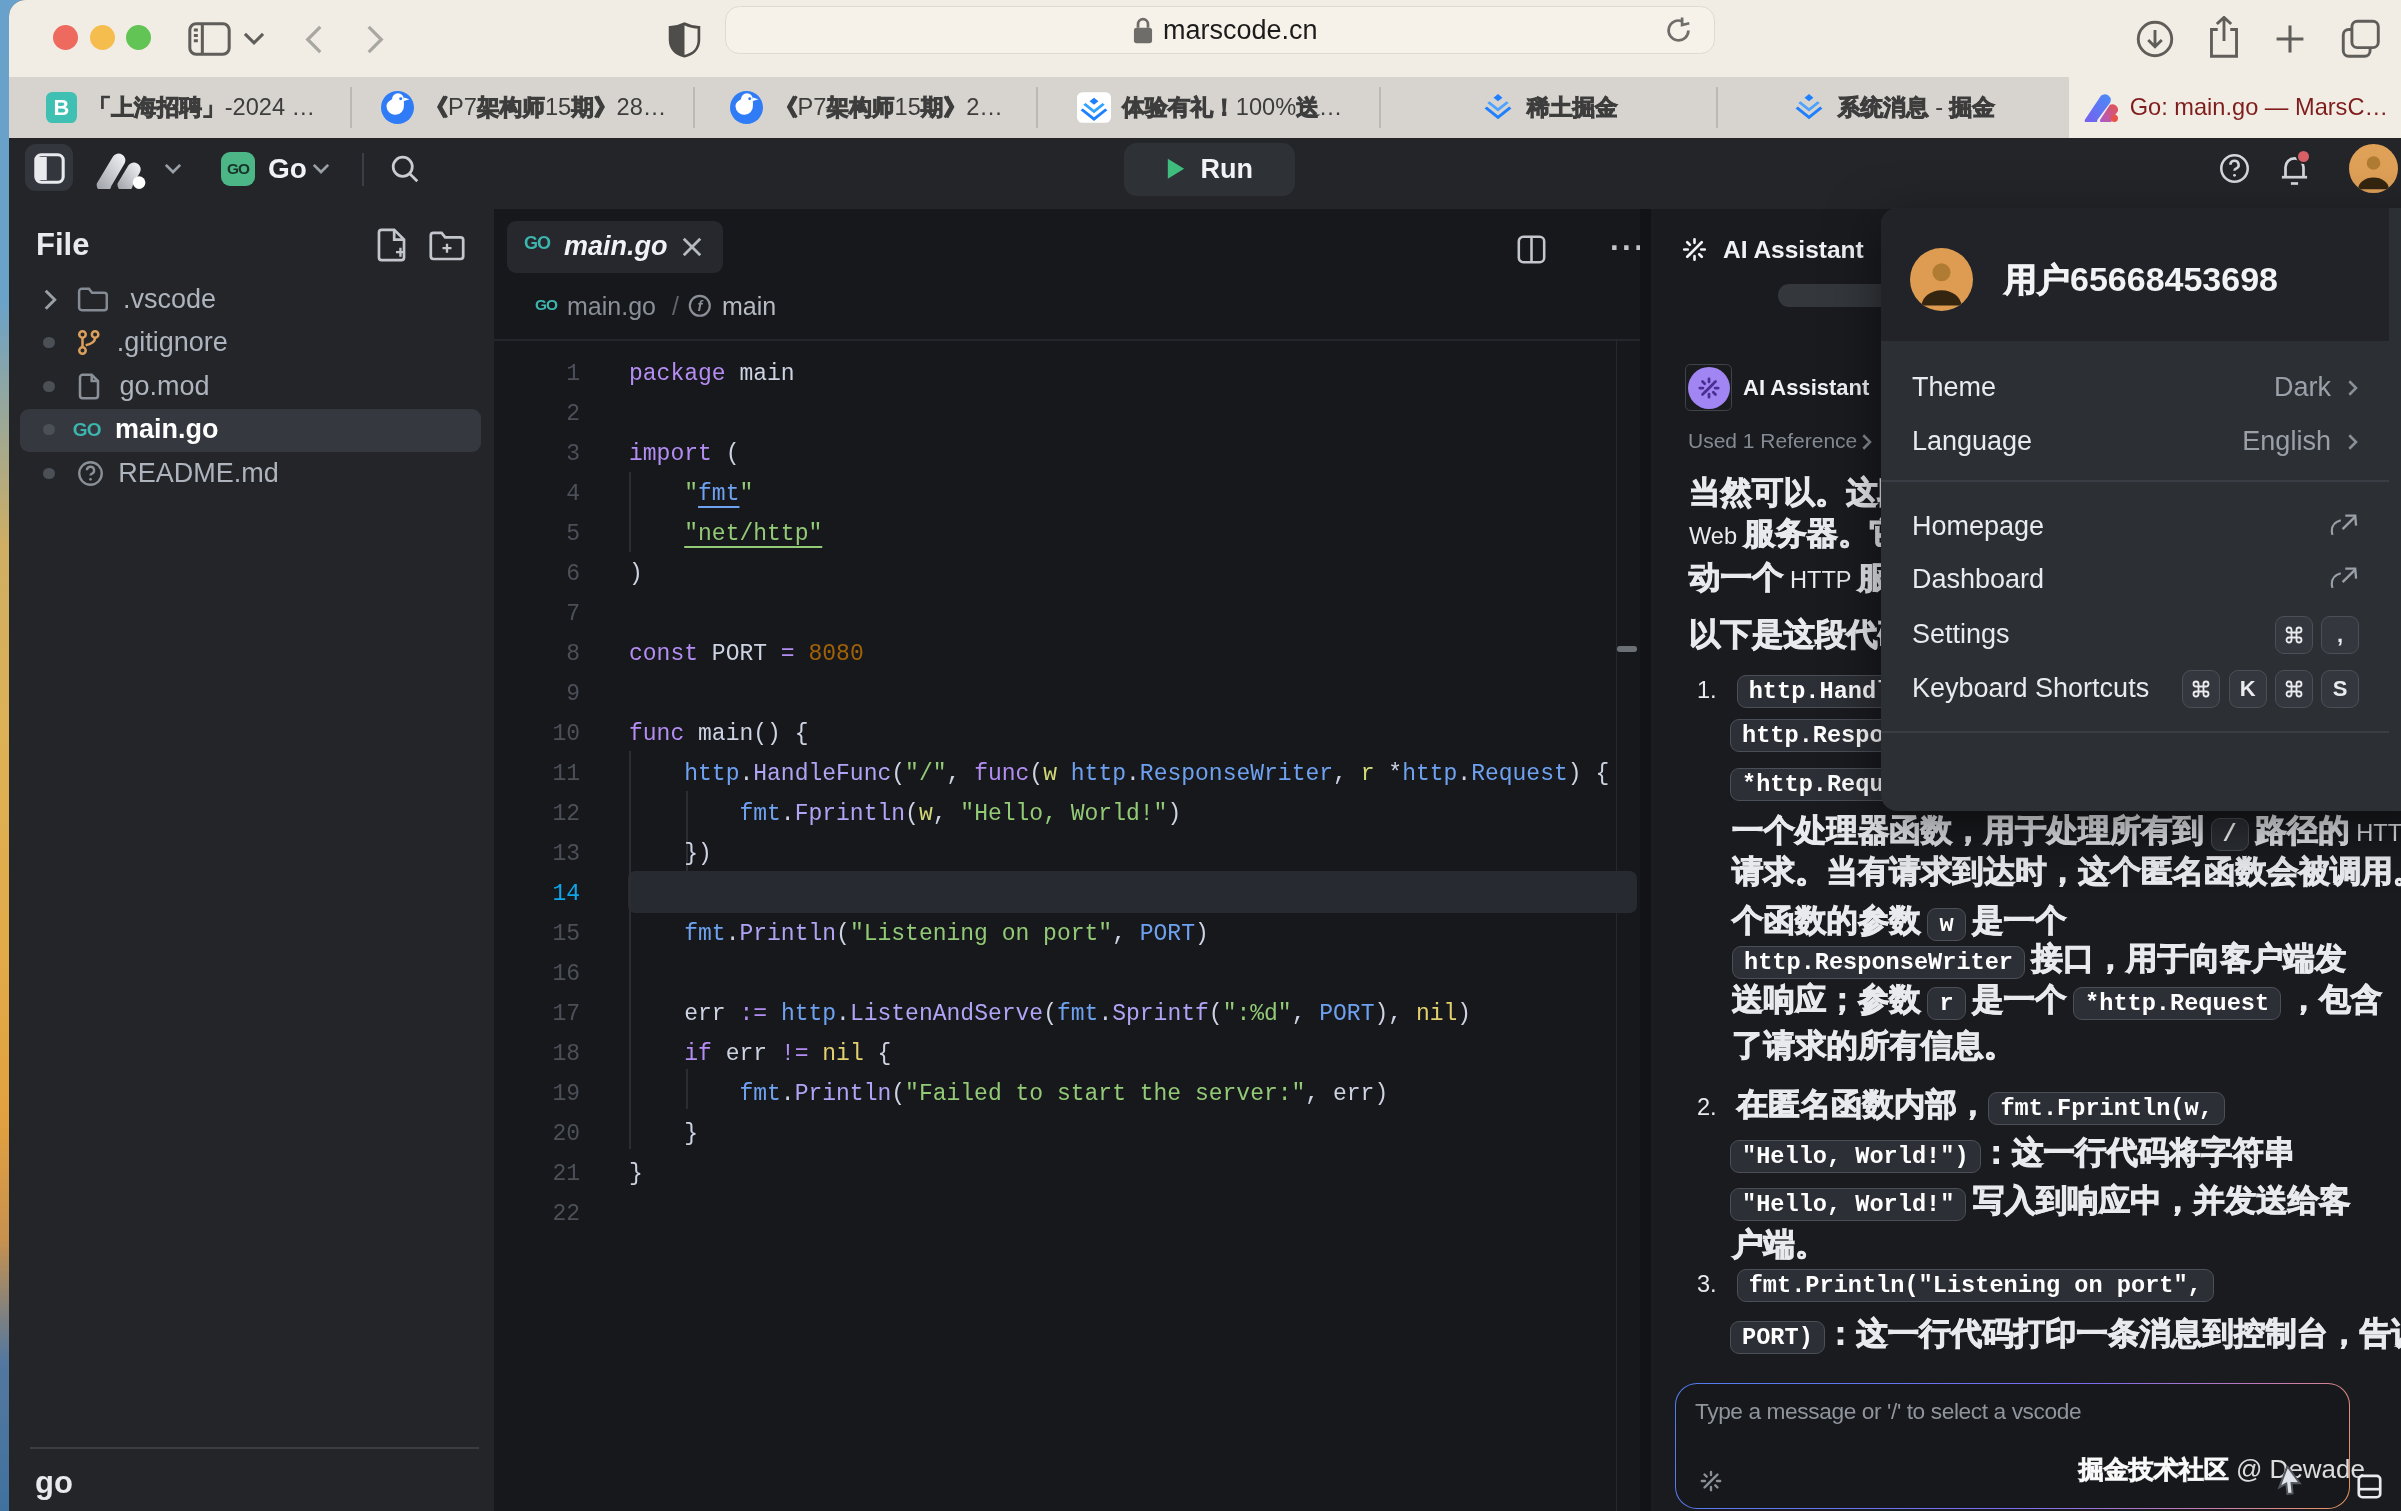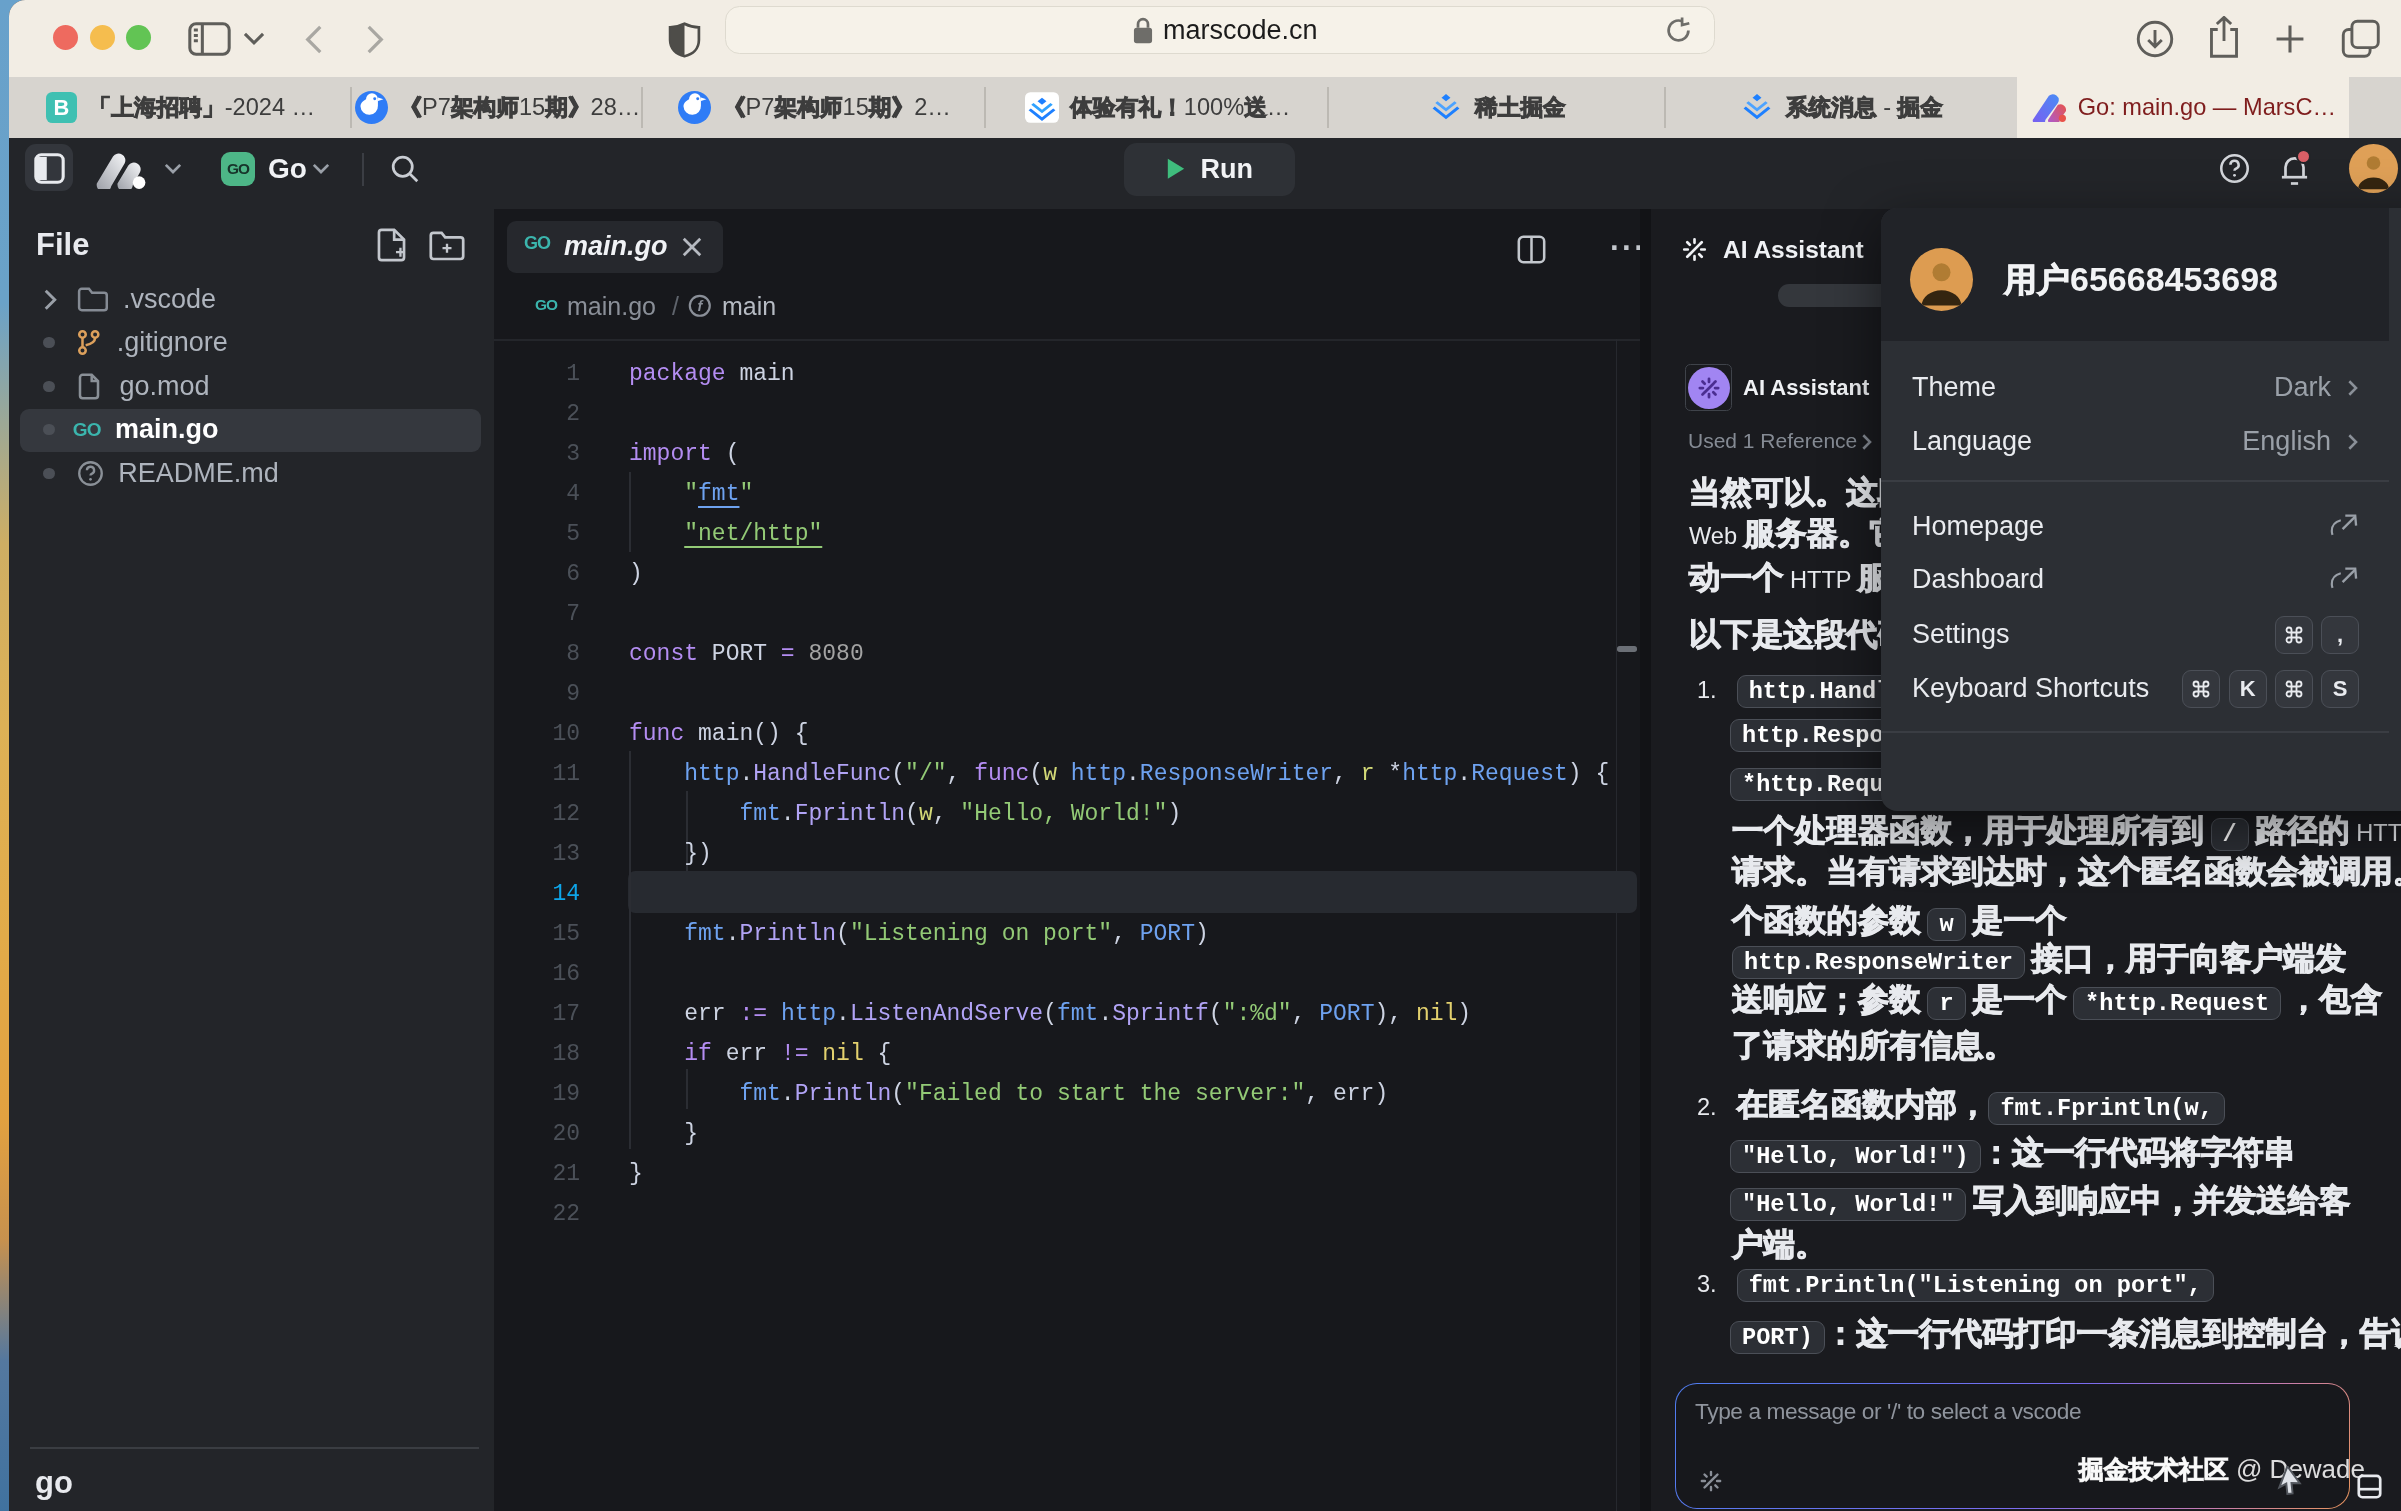--- a/index.html
+++ b/index.html
@@ -22,21 +22,21 @@
 #run{left:1115px;top:4.5px;z-index:6;width:171px;height:53px;background:#2e3136;border-radius:12.7px;display:flex;align-items:center;justify-content:center;gap:14.5px;color:#f2f3f5;font-size:27px;font-weight:600}
 #sidebar{left:0;top:71px;width:485px;height:1303px;background:#232529}
 #editor{left:485px;top:71px;width:1146px;height:1303px;background:#17181c}
 #aipanel{left:1642px;top:71px;width:750px;height:1303px;background:#1a1b1f}
 
 .ft{position:absolute;left:0;width:485px;height:43px;display:flex;align-items:center;font-size:27px;color:#aeb4bd}
 .dot{width:11.8px;height:11.8px;border-radius:50%;background:#4b4f56;margin-left:34px;flex:none}
 
 #gutter{left:9px;top:145px;font-family:"Liberation Mono",monospace;font-size:23px;line-height:40px;color:#4b5058;text-align:right;width:77px;white-space:pre}
 #code{left:135px;top:145px;font-family:"Liberation Mono",monospace;font-size:23px;line-height:40px;color:#c8cedd;white-space:pre}
-.kw{color:#b48df2}.str{color:#93ca76}.num{color:#a3a3a3}.fn{color:#b1a3f5}.pkg{color:#6ea2f0}.pm{color:#d3d977}.pn{color:#cdd3e2}.op{color:#b48df2}.yl{color:#e2d06e}
+.kw{color:#b48df2}.str{color:#93ca76}.num{color:#a16207}.fn{color:#b1a3f5}.pkg{color:#6ea2f0}.pm{color:#d3d977}.pn{color:#cdd3e2}.op{color:#b48df2}.yl{color:#e2d06e}
 
 .cj{font-size:133.4%;font-weight:bold;font-style:normal;-webkit-text-stroke:1px currentColor}
 .aline{position:absolute;white-space:nowrap;color:#e8eaee;font-size:23.6px}
 .chip{display:inline-block;font-family:"Liberation Mono",monospace;font-size:23.6px;font-weight:bold;color:#fff;background:#2c2f35;border:1.8px solid #4b4f57;border-radius:9px;padding:1.8px 11px;vertical-align:middle}
 
 #menu{left:1881px;top:208px;width:569px;height:603px;background:#2c2f34;border-radius:16.3px;box-shadow:0 16.3px 54px rgba(0,0,0,.5);overflow:hidden}
 .mrow{position:absolute;left:31px;width:447px;height:53px;display:flex;align-items:center;color:#e9ebef;font-size:27px}
 .mval{margin-left:auto;color:#9aa0a8}
 .kcap{width:38px;height:38px;border:1.8px solid #4b4f57;border-radius:9px;background:#34373d;display:flex;align-items:center;justify-content:center;color:#e9ebef;font-size:22px;font-weight:bold;margin-left:8.2px}
 svg{display:block}
@@ -97,21 +97,21 @@
   </div>
   <div class="abs" id="tabs">
     <div class="btab" style="width:343px">
           <svg width="31" height="31" viewBox="0 0 34 34" style="font-size:26px">
             <rect width="34" height="34" rx="7" fill="#3fc0b2"></rect>
             <text x="17" y="25" font-size="24" font-weight="bold" fill="#fff" text-anchor="middle">B</text>
           </svg>
           <span><b class="cj" style="font-size:22.7px">「上海招聘」</b>-2024 …</span>
           <div class="sep"></div>
         </div>
-    <div class="btab" style="width:291px">
+    <div class="btab" style="width:343px">
           <svg width="33" height="33" viewBox="0 0 36 36">
             <circle cx="18" cy="18" r="18" fill="#2f7cf6"></circle>
             <path d="M12 9 a6.5 6.5 0 0 1 13 0 l0 7 a9.5 9.5 0 0 1 -19 1 c0-4 2.5-6 6-8 z" fill="#fff"></path>
             <circle cx="21.5" cy="8.5" r="1.6" fill="#2f7cf6"></circle>
             <path d="M25 7 l6 2 -6 2 z" fill="#fff"></path>
           </svg>
           <span><b class="cj" style="font-size:22.7px">《</b>P7<b class="cj" style="font-size:22.7px">架构师</b>15<b class="cj" style="font-size:22.7px">期》</b>28…</span>
           <div class="sep"></div>
         </div>
     <div class="btab" style="width:343px">

